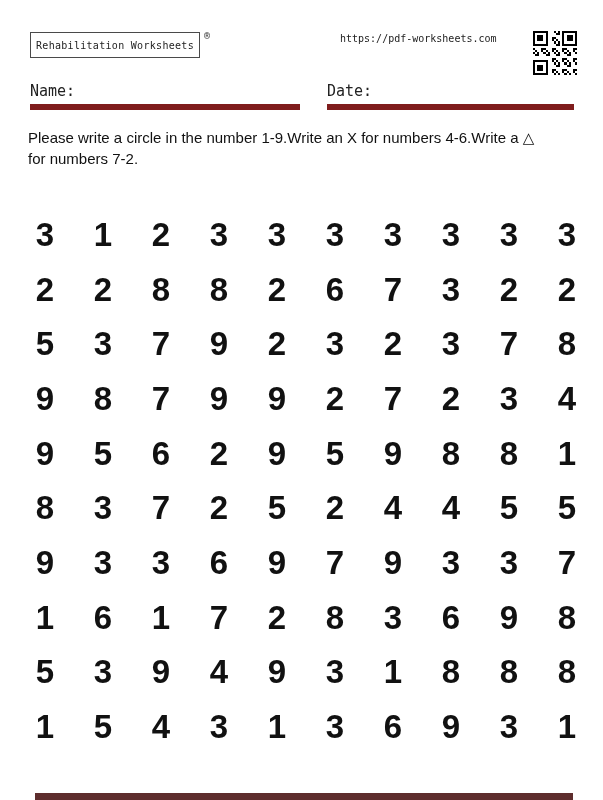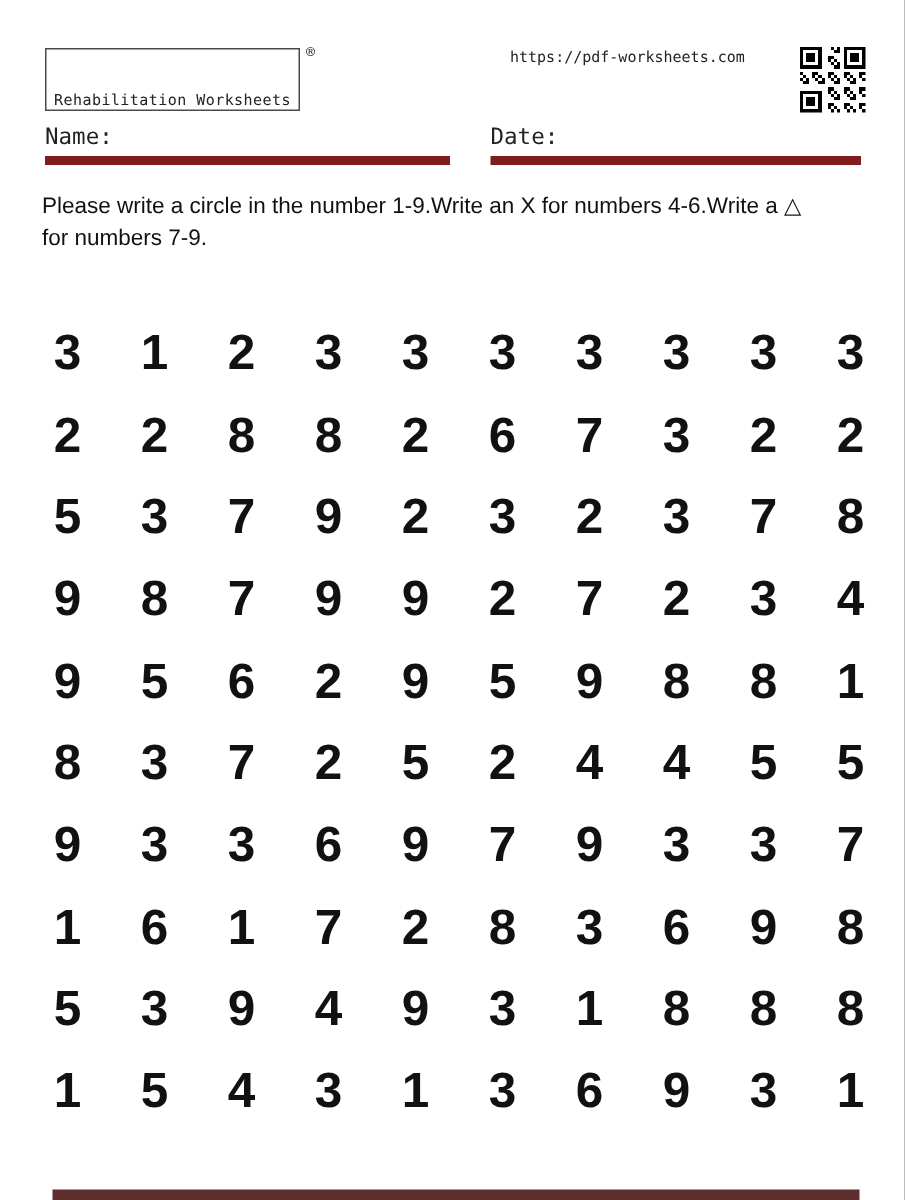--- a/index.html
+++ b/index.html
@@ -11,23 +11,23 @@
     background: #ffffff;
     font-family: "Liberation Sans", sans-serif;
     color: #1c1c1c;
     overflow: hidden;
   }
   .mono { font-family: "DejaVu Sans Mono", "Liberation Mono", monospace; }
 
   
   .title-box {
     position: absolute; left: 30px; top: 32px;
-    width: 170px; height: 42px;
+    width: 170px; height: 26px;
     border: 1.5px solid #4a4a4a;
-    display: flex; align-items: flex-end; justify-content: center;
+    display: flex; align-items: center; justify-content: center;
     box-sizing: border-box;
   }
   .title-text { font-size: 10px; letter-spacing: 0.3px; color: #222; }
   .reg-mark {
     position: absolute; left: 204px; top: 30px;
     font-size: 10px; color: #333;
   }
   .site-url {
     position: absolute; left: 340px; top: 33px; width: 188px;
     font-size: 10px; color: #222;
@@ -184,21 +184,21 @@
 
   <div class="field field-name">
     <span class="field-label mono">Name:</span>
   </div>
   <div class="field field-date">
     <span class="field-label mono">Date:</span>
   </div>
 
   <div class="instructions">
       <span class="instr-line">Please write a circle in the number 1-9.Write an X for numbers 4-6.Write a △</span>
-      <span class="instr-line">for numbers 7-9.</span>
+      <span class="instr-line">for numbers 7-2.</span>
     </div>
 
   <div class="number-grid">
       <div class="cell">3</div>
       <div class="cell">1</div>
       <div class="cell">2</div>
       <div class="cell">3</div>
       <div class="cell">3</div>
       <div class="cell">3</div>
       <div class="cell">3</div>

